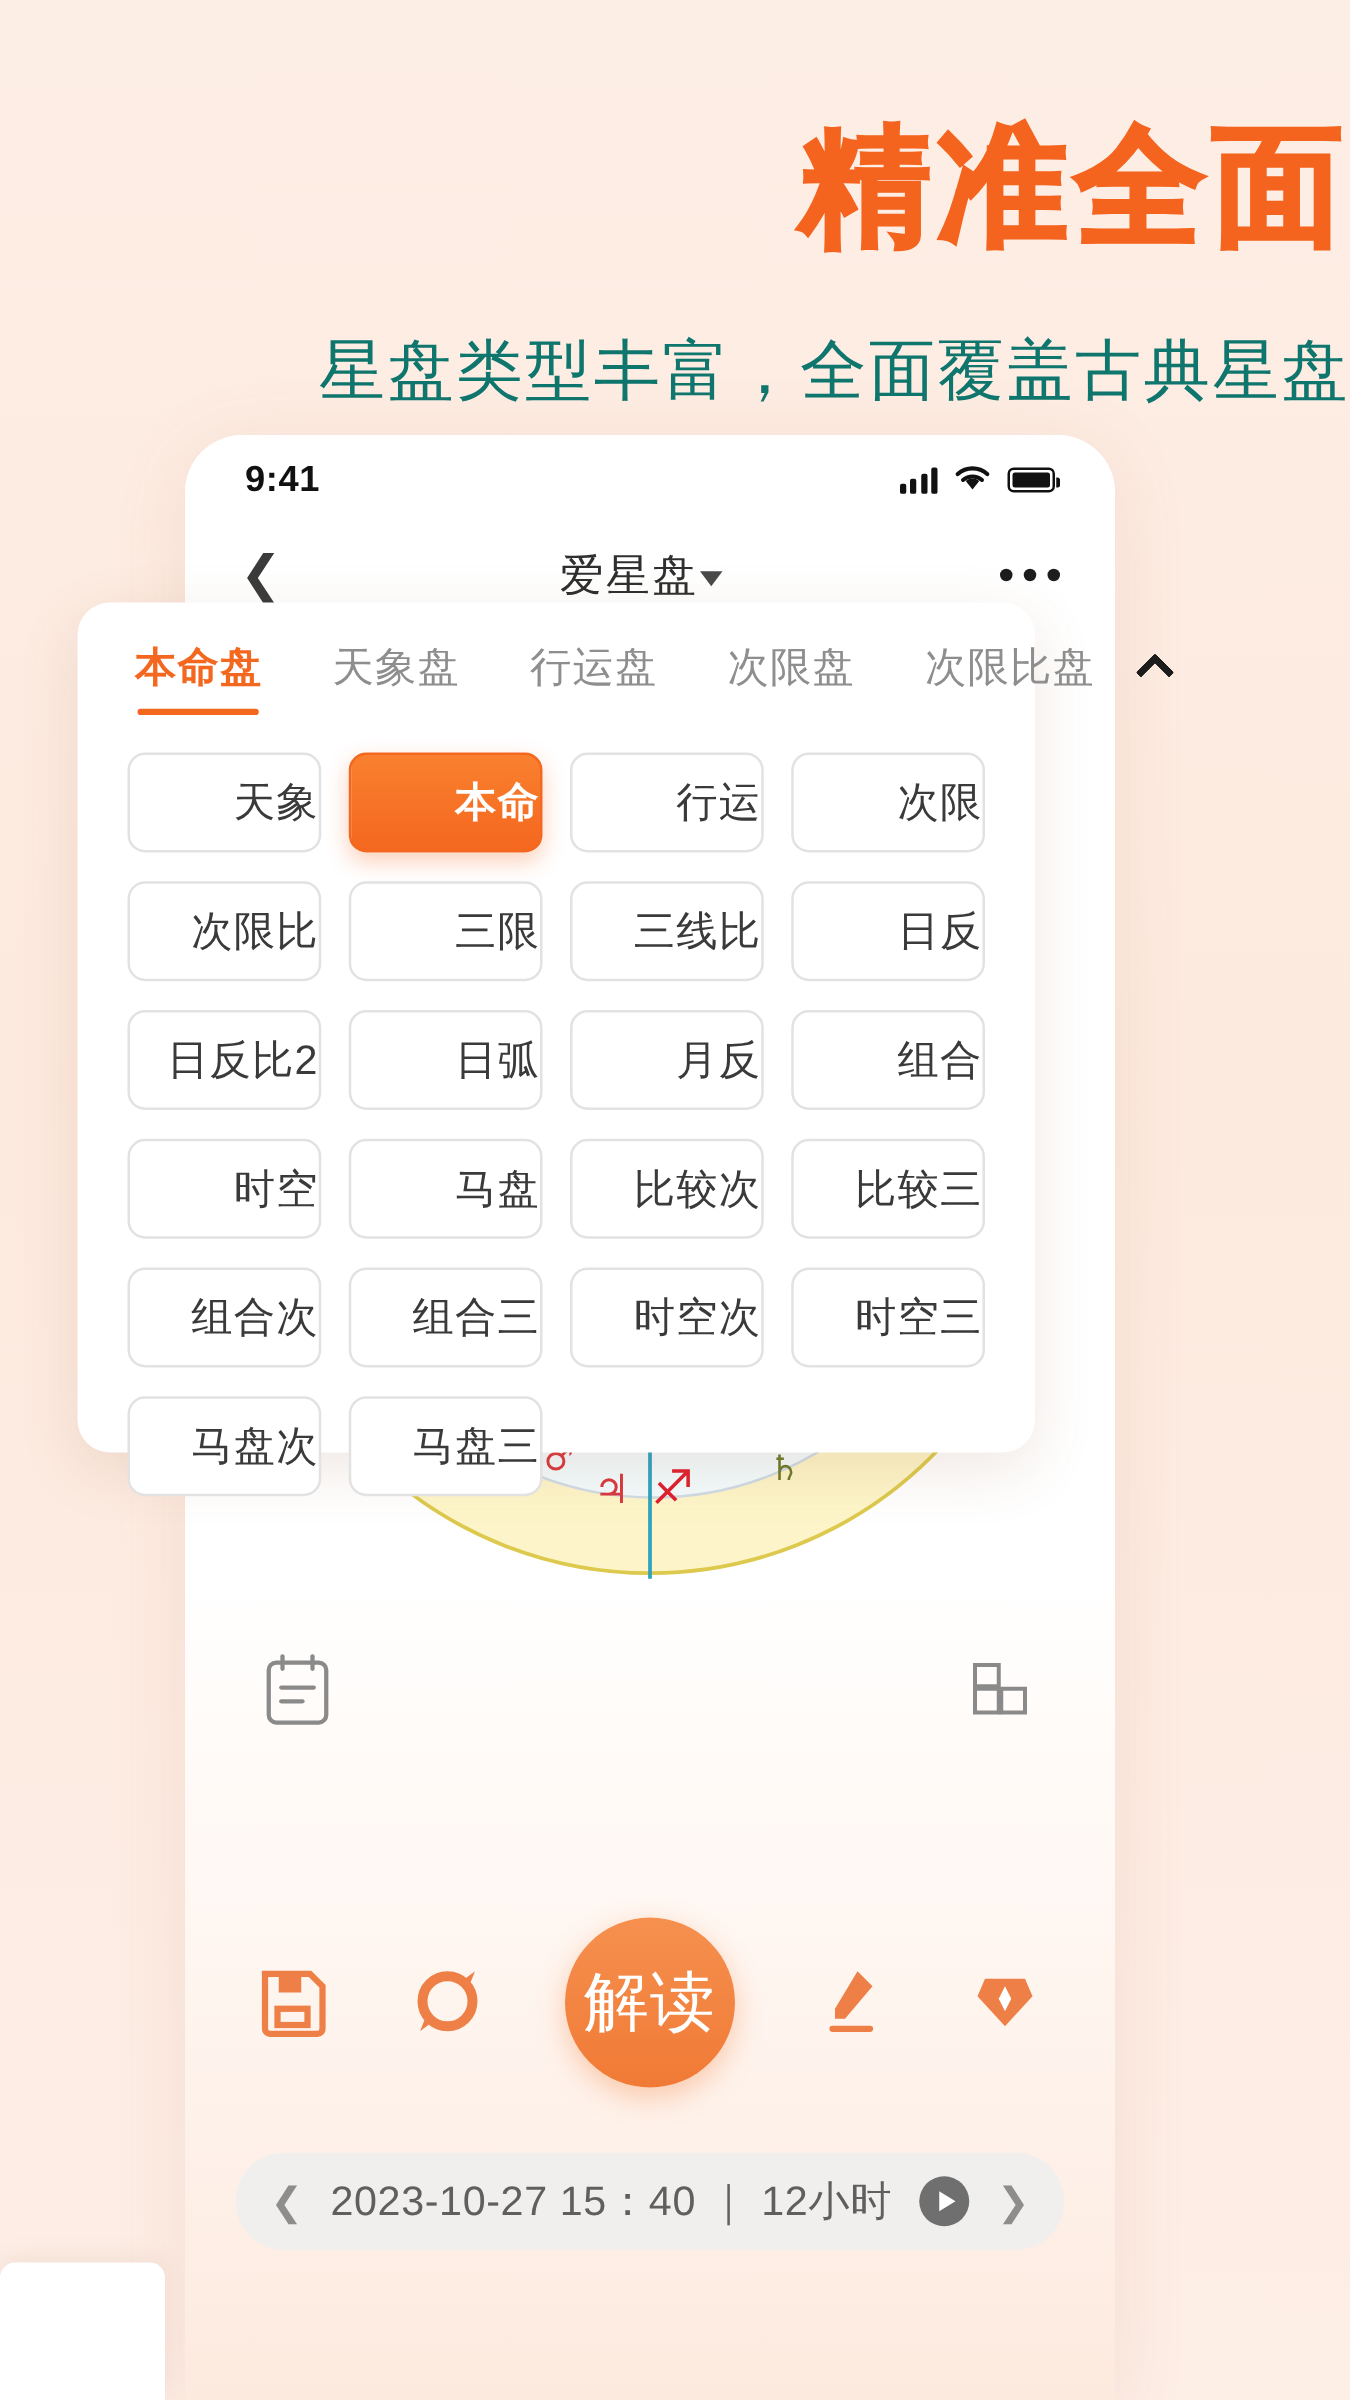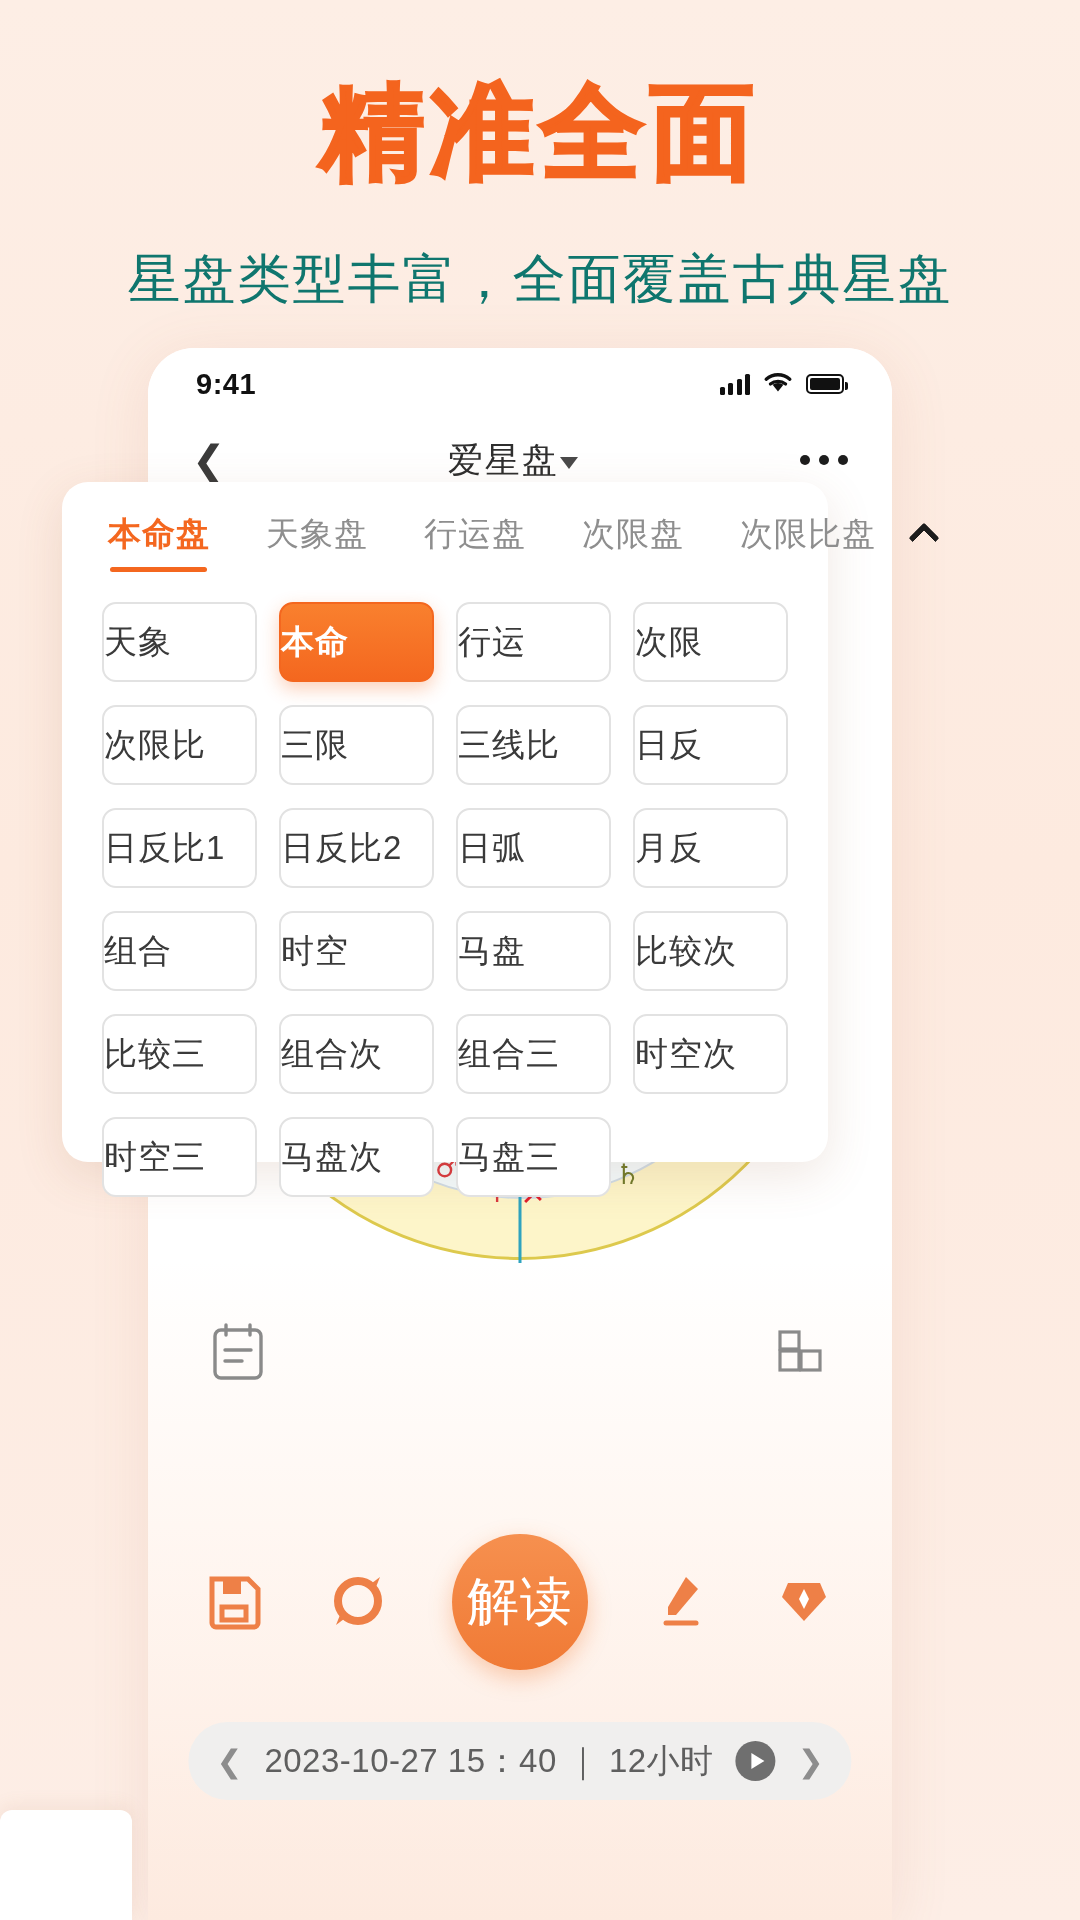--- a/index.html
+++ b/index.html
@@ -4,21 +4,21 @@
 <style>
   * { margin:0; padding:0; box-sizing:border-box; }
   html,body { width:1080px; height:1920px; }
   body {
     font-family:"Liberation Sans","DejaVu Sans",sans-serif;
     background:linear-gradient(180deg,#fdeee5 0%,#fdeadf 45%,#fdeee6 100%);
     position:relative; overflow:hidden;
   }
 
   
-  .promo { position:absolute; top:0; left:0; width:1080px; text-align:center; }
+  .promo { position:absolute; top:18px; left:0; width:1080px; text-align:right; }
   .promo-title {
     margin-top:78px;
     font-size:104px; line-height:1.05; font-weight:bold;
     color:#F4641E; letter-spacing:6px;
     -webkit-text-stroke:3px #F4641E;
   }
   .promo-sub {
     margin-top:60px;
     font-size:53px; line-height:1.2; font-weight:500;
     color:#0f766e; letter-spacing:2px;
@@ -174,21 +174,21 @@
     transform:rotate(45deg); margin-top:8px; border-radius:2px;
   }
 
   .grid {
     display:grid; grid-template-columns:repeat(4,1fr);
     gap:23px 22px; padding:22px 8px 0 8px;
   }
   .cell {
     height:80px; border:2px solid #e2e2e2; border-radius:14px;
     background:#fff; color:#3a3a3a; font-size:33px; letter-spacing:1px;
-    display:flex; align-items:center; justify-content:flex-start;
+    display:flex; align-items:center; justify-content:flex-end;
   }
   .cell.selected {
     background:linear-gradient(180deg,#F9802E 0%,#F4671F 100%);
     border-color:#F4671F; color:#ffffff; font-weight:bold;
     box-shadow:0 7px 18px rgba(244,103,31,0.30);
   }
 
   .corner-card {
     position:absolute; left:0; bottom:0; width:132px; height:110px;
     background:#fff; border-radius:12px 12px 0 0;
@@ -347,23 +347,20 @@
       <div class="cell">
         <span>三限</span>
       </div>
       <div class="cell">
         <span>三线比</span>
       </div>
       <div class="cell">
         <span>日反</span>
       </div>
       <div class="cell">
-        <span>日反比1</span>
-      </div>
-      <div class="cell">
         <span>日反比2</span>
       </div>
       <div class="cell">
         <span>日弧</span>
       </div>
       <div class="cell">
         <span>月反</span>
       </div>
       <div class="cell">
         <span>组合</span>

